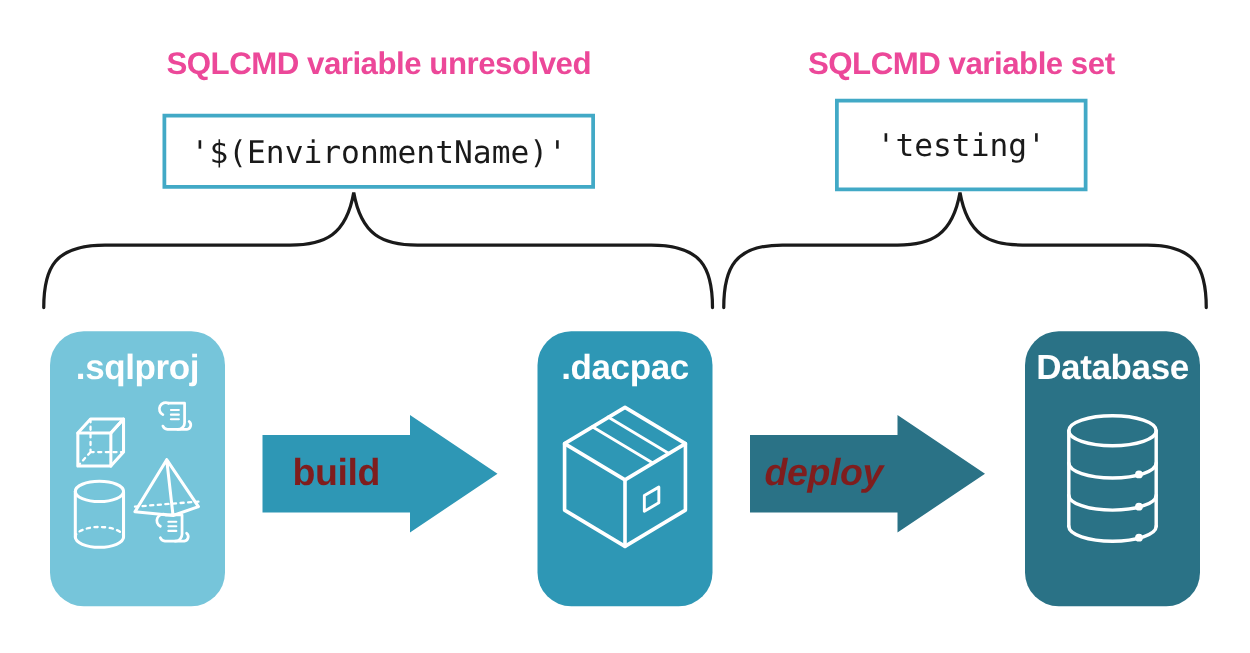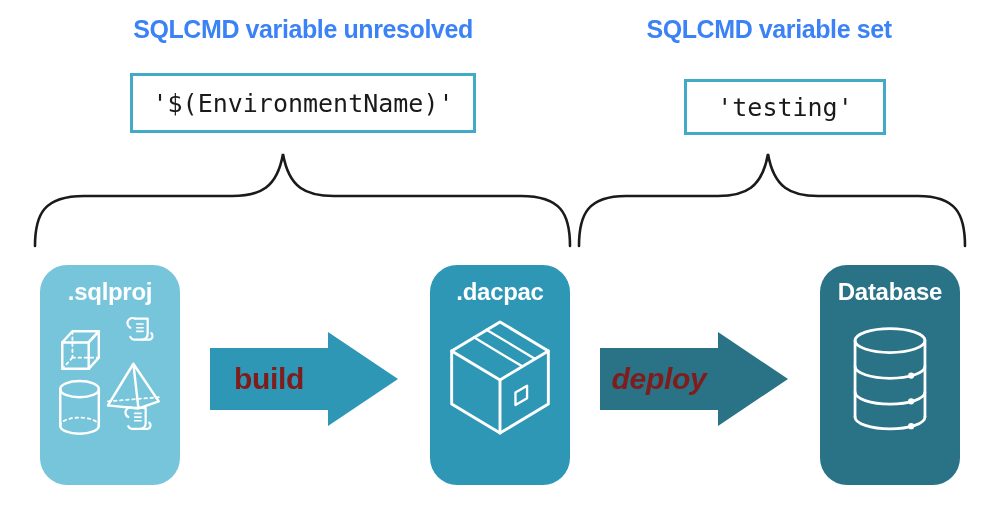--- a/index.html
+++ b/index.html
@@ -1,42 +1,42 @@
 <!DOCTYPE html>
 <html><head>
 <meta charset="utf-8">
 <style>
   html,body{margin:0;padding:0;background:#fff;}
   .canvas{
     position:relative;width:1000px;height:522px;background:#ffffff;
     font-family:"Liberation Sans",sans-serif;overflow:hidden;
   }
   .heading{
-    position:absolute;top:14px;height:30px;display:flex;align-items:center;justify-content:center;
-    font-size:25px;font-weight:bold;color:#3b82f6;letter-spacing:-0.4px;white-space:nowrap;text-align:center;
+    position:absolute;top:36px;height:30px;display:flex;align-items:center;justify-content:center;
+    font-size:25px;font-weight:bold;color:#ec4899;letter-spacing:-0.4px;white-space:nowrap;text-align:center;
   }
   .heading-left{left:130px;width:346px;}
   .heading-right{left:668px;width:202px;}
   .codebox{
     position:absolute;background:#fff;border:3px solid #42A9C6;box-sizing:border-box;
     display:flex;align-items:center;justify-content:center;
     font-family:"DejaVu Sans Mono",monospace;font-size:25px;color:#1a1a1a;white-space:nowrap;
   }
-  .codebox-left{left:130px;top:73px;width:346px;height:60px;}
-  .codebox-right{left:684px;top:79px;width:202px;height:56px;}
+  .codebox-left{left:130px;top:91px;width:346px;height:60px;}
+  .codebox-right{left:668px;top:79px;width:202px;height:74px;}
   .overlay{position:absolute;left:0;top:0;width:1000px;height:522px;pointer-events:none;}
   .node{
     position:absolute;top:265px;width:140px;height:220px;border-radius:27px;
     display:flex;flex-direction:column;align-items:center;
   }
   .node-sqlproj{left:40px;background:#76C5DA;}
   .node-dacpac{left:430px;background:#2E97B5;}
   .node-database{left:820px;background:#2A7286;}
   .node-label{
-    margin-top:13px;font-size:24px;font-weight:bold;color:#ffffff;letter-spacing:-0.3px;white-space:nowrap;text-align:right;
+    margin-top:13px;font-size:28px;font-weight:bold;color:#ffffff;letter-spacing:-0.3px;white-space:nowrap;text-align:right;
   }
   .node-icon{margin-top:8px;}
   .arrow-label{
     position:absolute;top:348px;width:118px;height:62px;
     display:flex;align-items:center;justify-content:center;
     font-size:30px;font-weight:bold;color:#7f1d1d;letter-spacing:-0.3px;
   }
   .arrow-label-build{left:210px;}
   .arrow-label-deploy{left:600px;font-style:italic;}
 </style>

